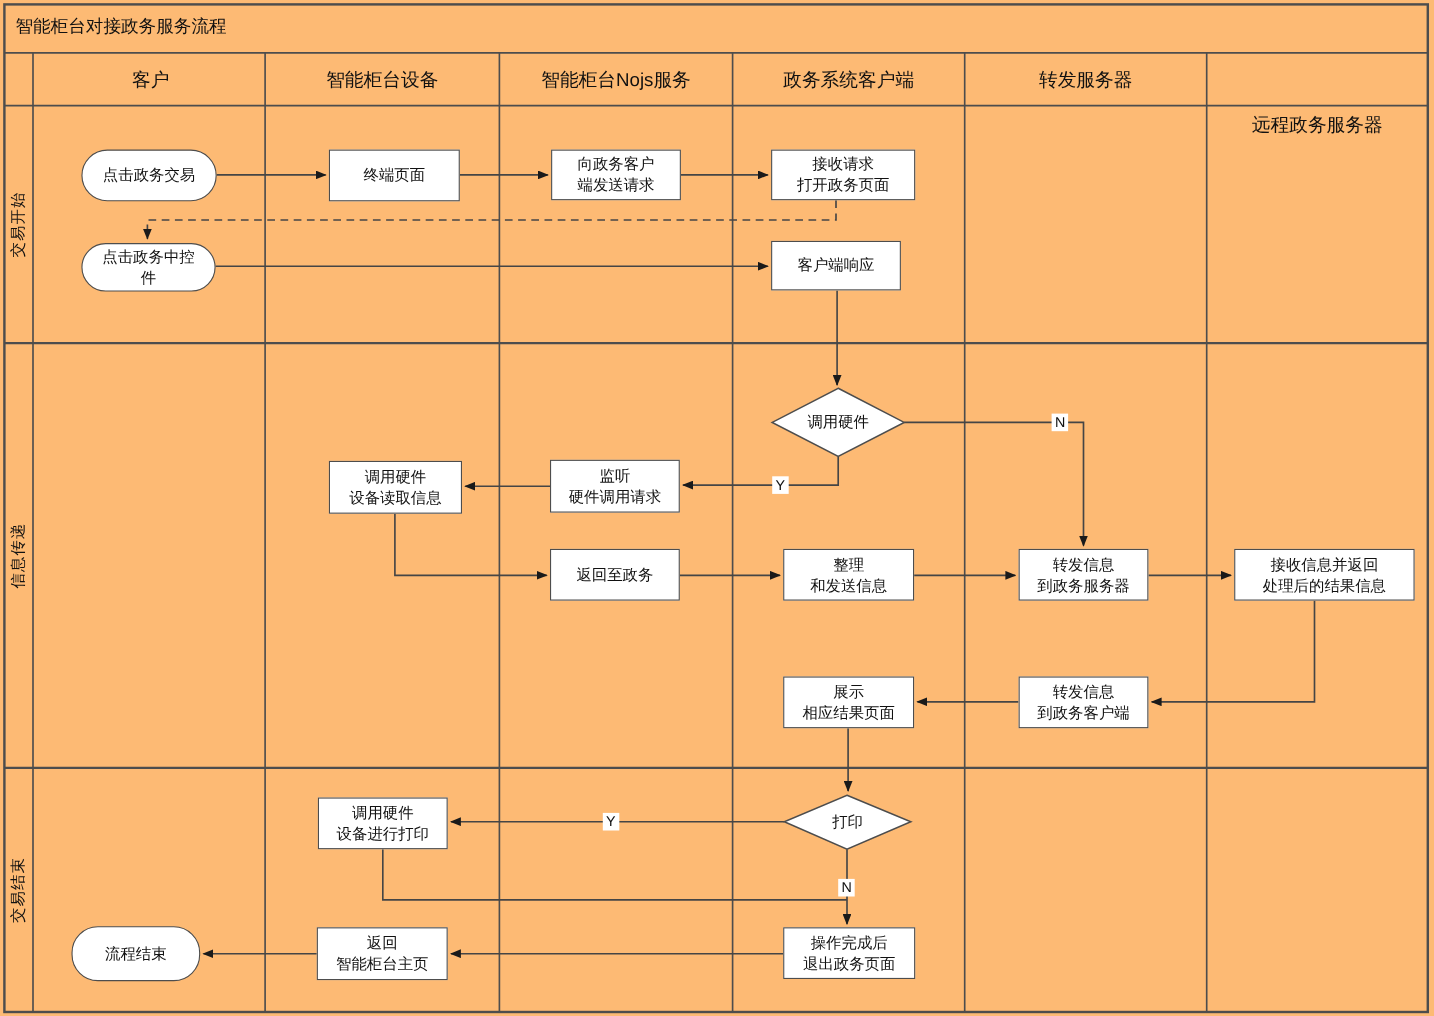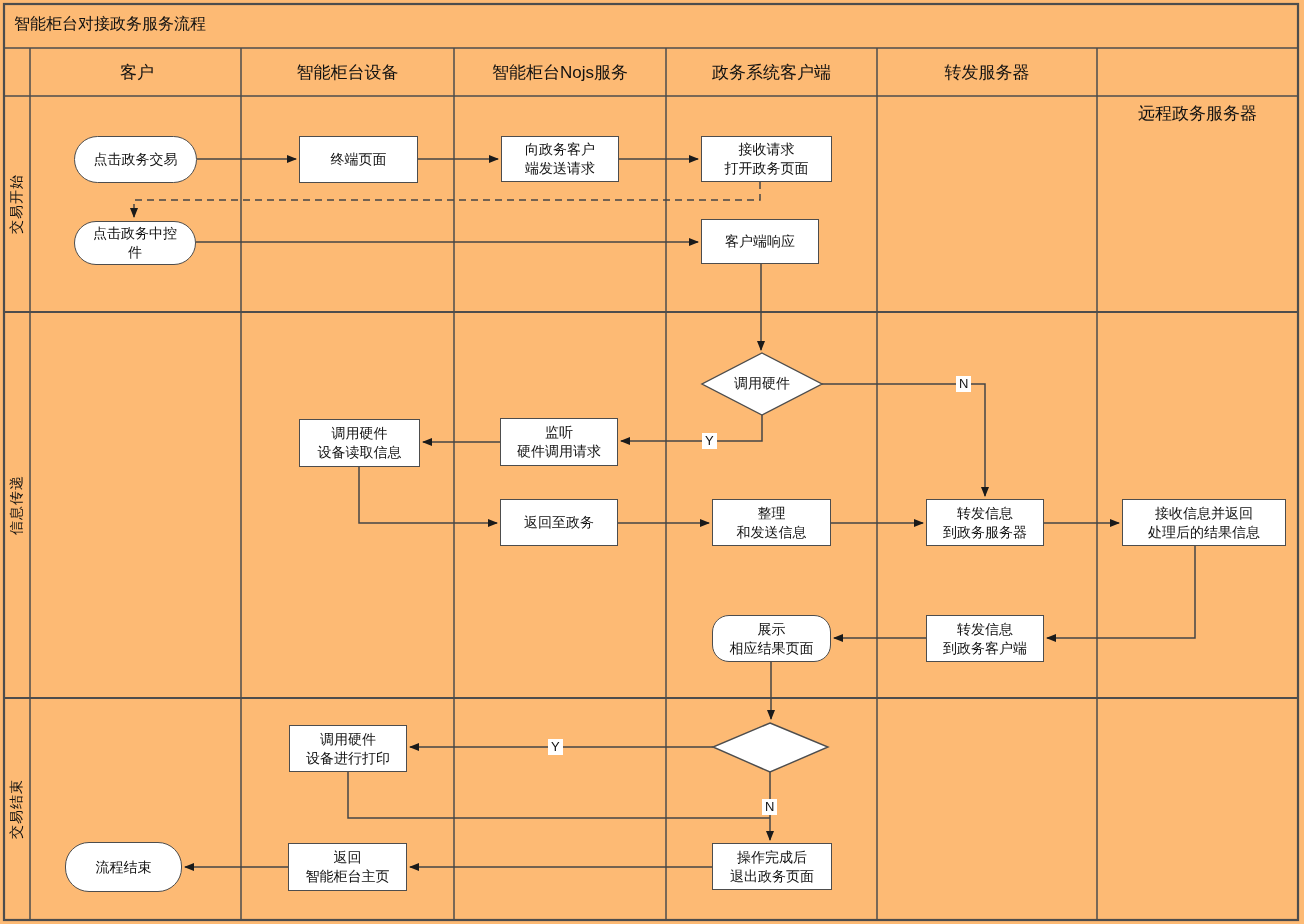--- a/index.html
+++ b/index.html
@@ -132,23 +132,24 @@
 设备读取信息</div>
   <div class="node" style="left:500px;top:499px;width:118px;height:47px;">返回至政务</div>
   <div class="node" style="left:712px;top:499px;width:119px;height:47px;">整理
 和发送信息</div>
   <div class="node" style="left:926px;top:499px;width:118px;height:47px;">转发信息
 到政务服务器</div>
   <div class="node" style="left:1122px;top:499px;width:164px;height:47px;">接收信息并返回
 处理后的结果信息</div>
   <div class="node" style="left:926px;top:615px;width:118px;height:47px;">转发信息
 到政务客户端</div>
-  <div class="node" style="left:712px;top:615px;width:119px;height:47px;border-radius:17px;">展示
+  <div class="node" style="left:712px;top:615px;width:119px;height:47px;">展示
 相应结果页面</div>
 
+  <div class="diamond-label" style="left:713px;top:723px;width:115px;height:49px;">打印</div>
 
   <div class="node" style="left:289px;top:725px;width:118px;height:47px;">调用硬件
 设备进行打印</div>
   <div class="node" style="left:712px;top:843px;width:120px;height:47px;">操作完成后
 退出政务页面</div>
   <div class="node" style="left:288px;top:843px;width:119px;height:48px;">返回
 智能柜台主页</div>
   <div class="node stadium" style="left:65px;top:842px;width:117px;height:50px;">流程结束</div>
 
   <span class="branch-label" style="left:956px;top:376px;">N</span>

